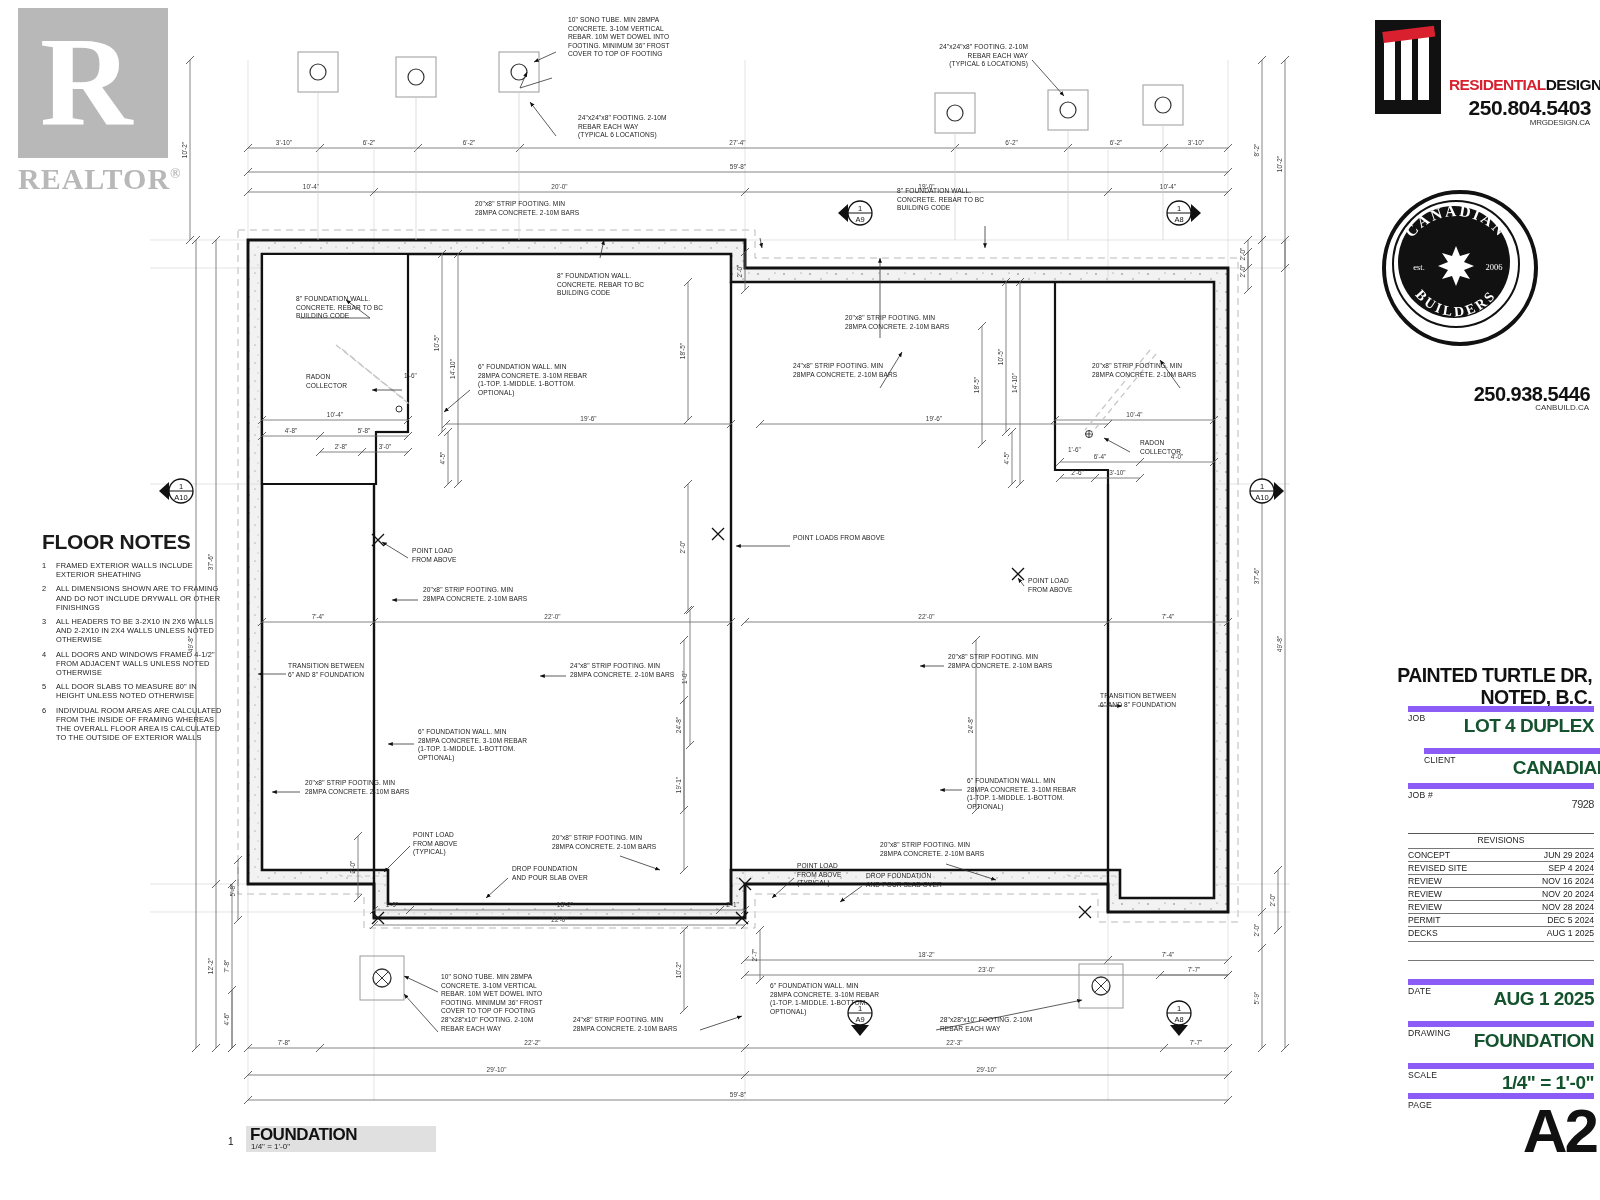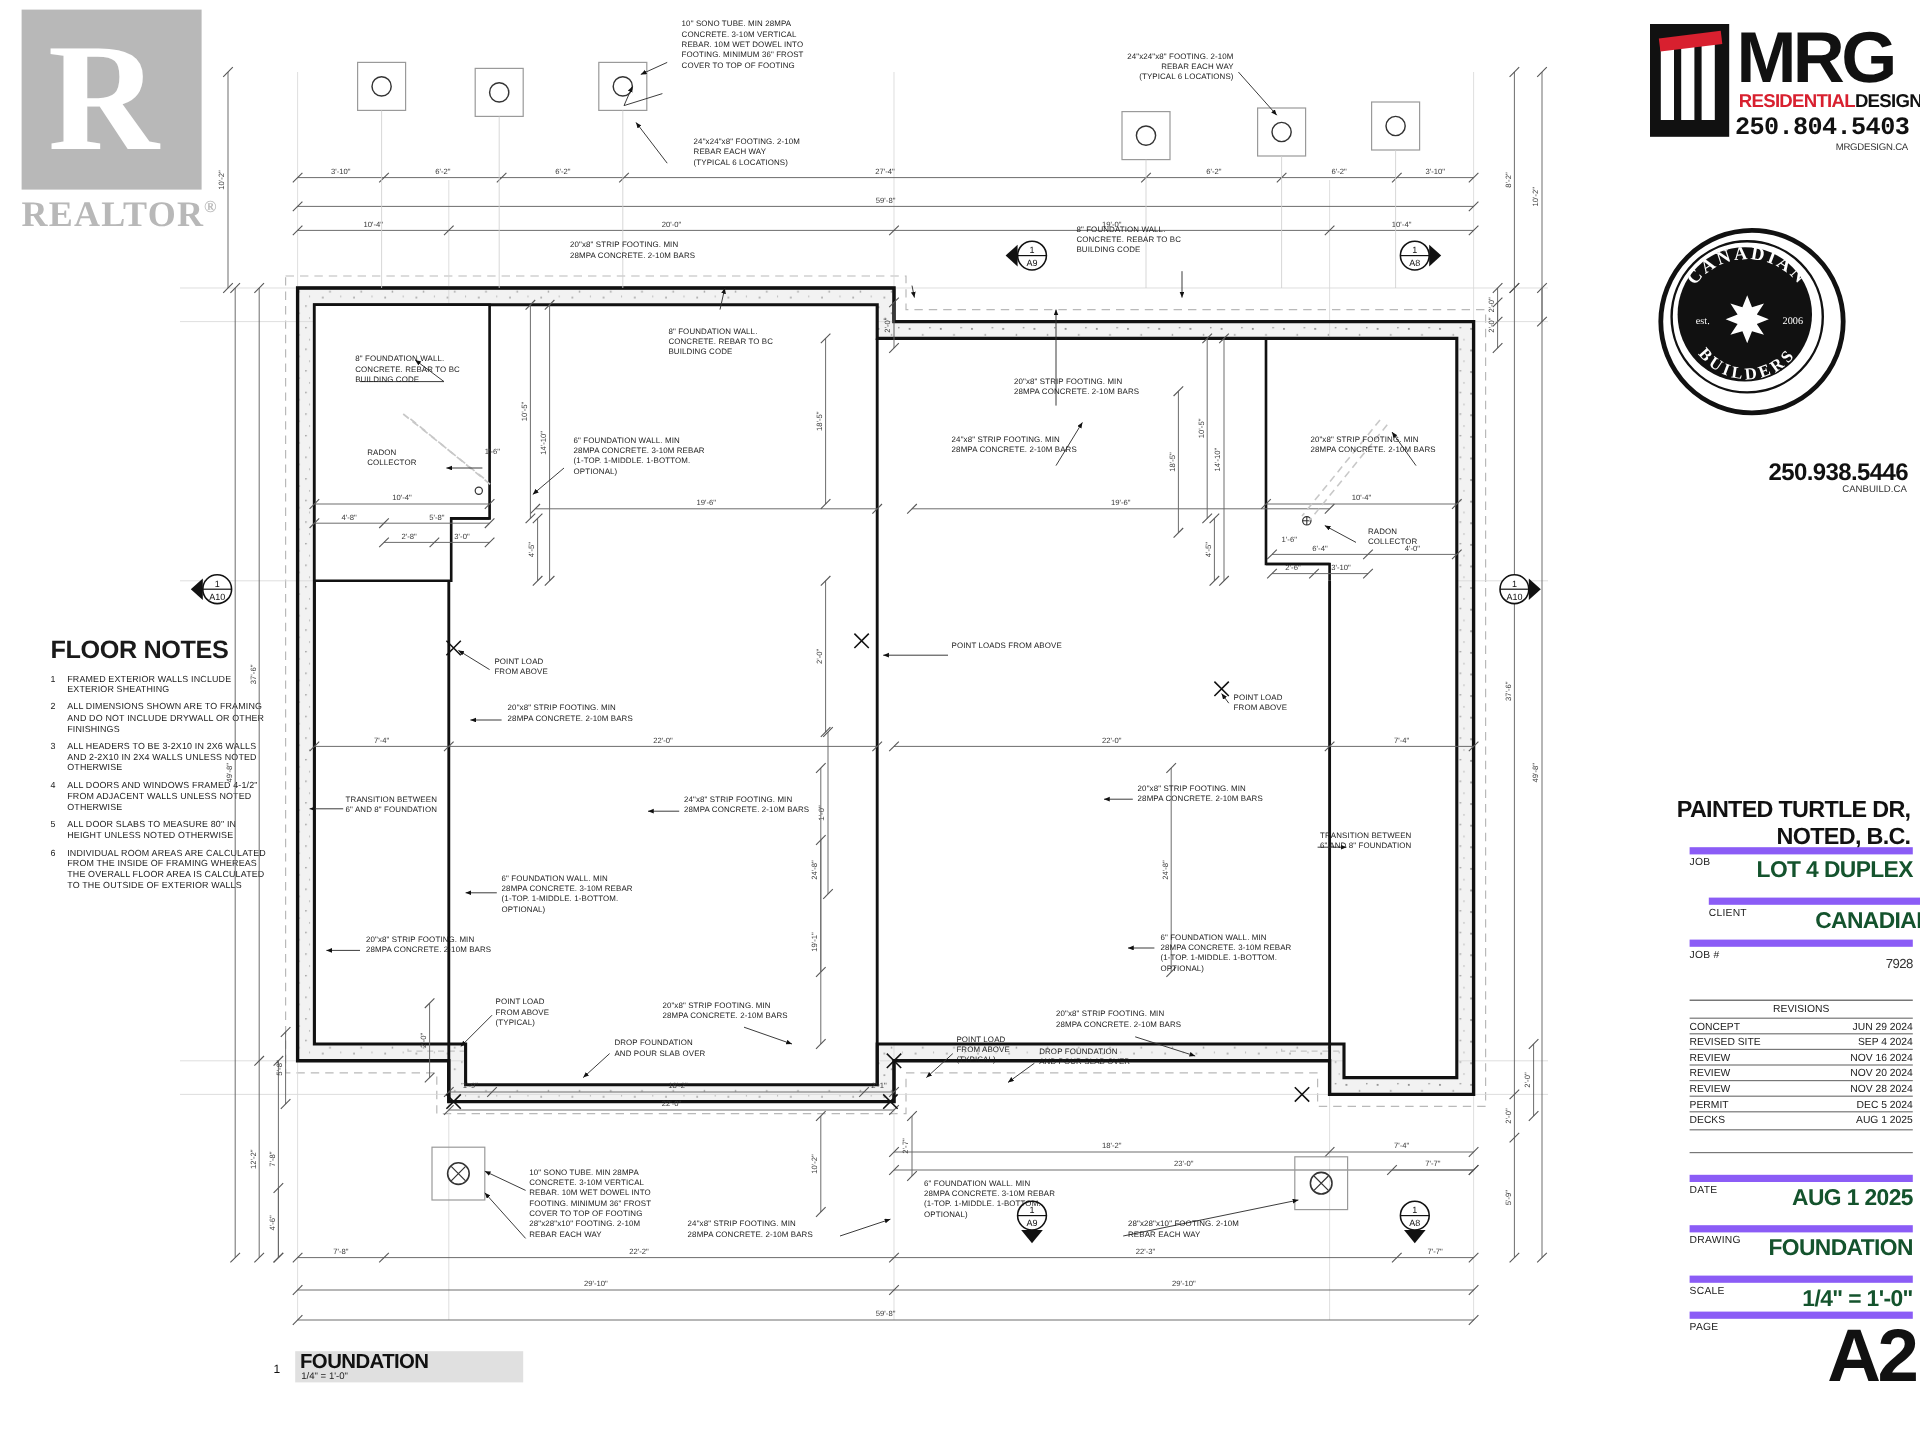--- a/index.html
+++ b/index.html
@@ -44,21 +44,21 @@
   .mrg-mark i:nth-child(3){left:43px;}
   .mrg-red{position:absolute;left:8px;top:12px;width:52px;height:11px;background:#d8202f;
       transform:rotate(-7deg);transform-origin:left center;}
   .mrg-word{position:absolute;left:72px;top:0px;font-size:60px;font-weight:bold;line-height:60px;
       font-family:"Liberation Sans",sans-serif;letter-spacing:-3px;color:#111;}
   .mrg-sub{position:absolute;left:74px;top:58px;font-size:15.5px;font-weight:bold;letter-spacing:-0.6px;
       font-family:"Liberation Sans",sans-serif;}
   .mrg-sub .red{color:#d8202f;}
   .mrg-sub .blk{color:#111;}
   .mrg-phone{position:absolute;right:2px;top:78px;font-size:21px;font-weight:bold;color:#111;
-      letter-spacing:-0.5px;font-family:Liberation Mono, monospace;}
+      letter-spacing:-0.5px;font-family:Liberation Sans, sans-serif;}
   .mrg-web{position:absolute;right:3px;top:100px;font-size:8px;color:#333;letter-spacing:-0.2px;padding-left:32px;}
 
   #cb-logo{left:1382px;top:190px;width:150px;height:150px;}
   #cb-logo .ring{position:absolute;left:0;top:0;width:148px;height:148px;border-radius:50%;
       border:4px solid #111;background:#fff;}
   #cb-logo .ring2{position:absolute;left:10px;top:10px;width:124px;height:124px;border-radius:50%;
       border:2px solid #111;}
   #cb-logo .ring3{position:absolute;left:16px;top:16px;width:112px;height:112px;border-radius:50%;
       background:#111;}
   #cb-phone{right:10px;top:383px;font-size:20px;font-weight:bold;color:#111;letter-spacing:-0.5px;margin-left:28px;}
@@ -744,21 +744,20 @@
 
 <div class="abs nosel" id="titleblock"></div>
 
 <div class="abs nosel" id="mrg-logo">
   <div class="mrg-mark">
     <i></i>
       <i></i>
       <i></i>
     <span class="mrg-red"></span>
   </div>
-  <div class="mrg-word">MRG</div>
   <div class="mrg-sub">
     <span class="red">RESIDENTIAL</span><span class="blk">DESIGN</span>
   </div>
   <div class="mrg-phone">250.804.5403</div>
   <div class="mrg-web">MRGDESIGN.CA</div>
 </div>
 
 <div class="abs nosel" id="cb-logo">
   <div class="ring"></div>
   <div class="ring2"></div>

